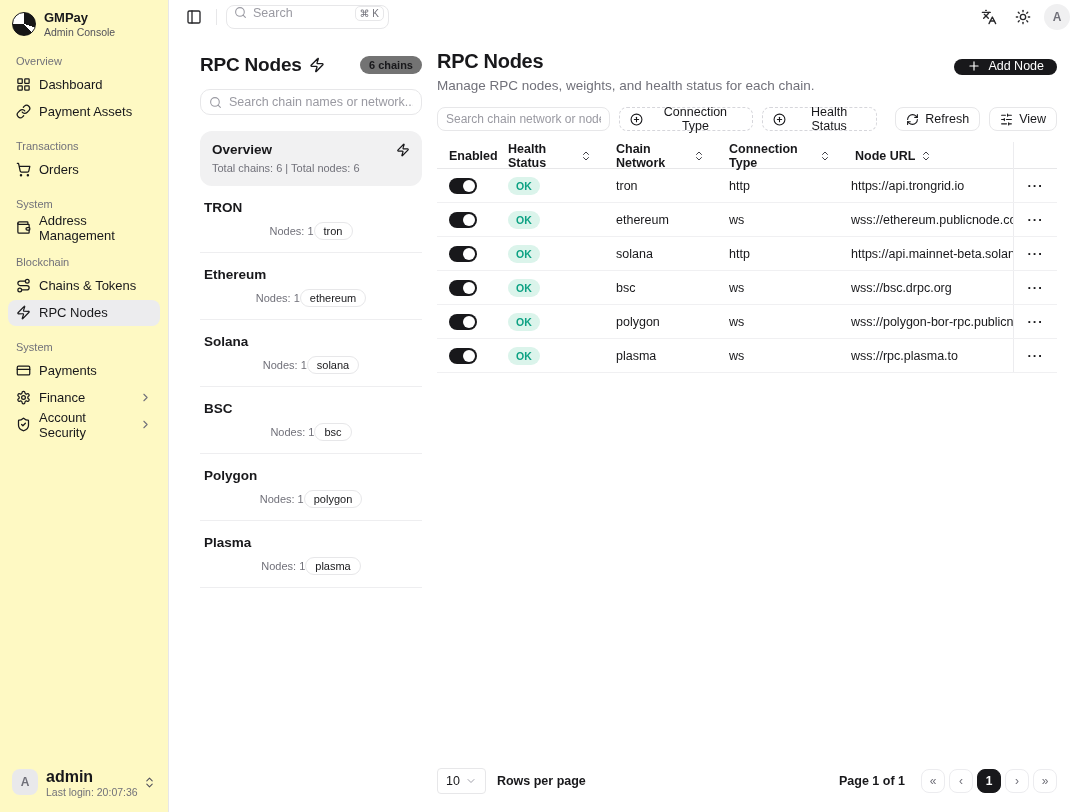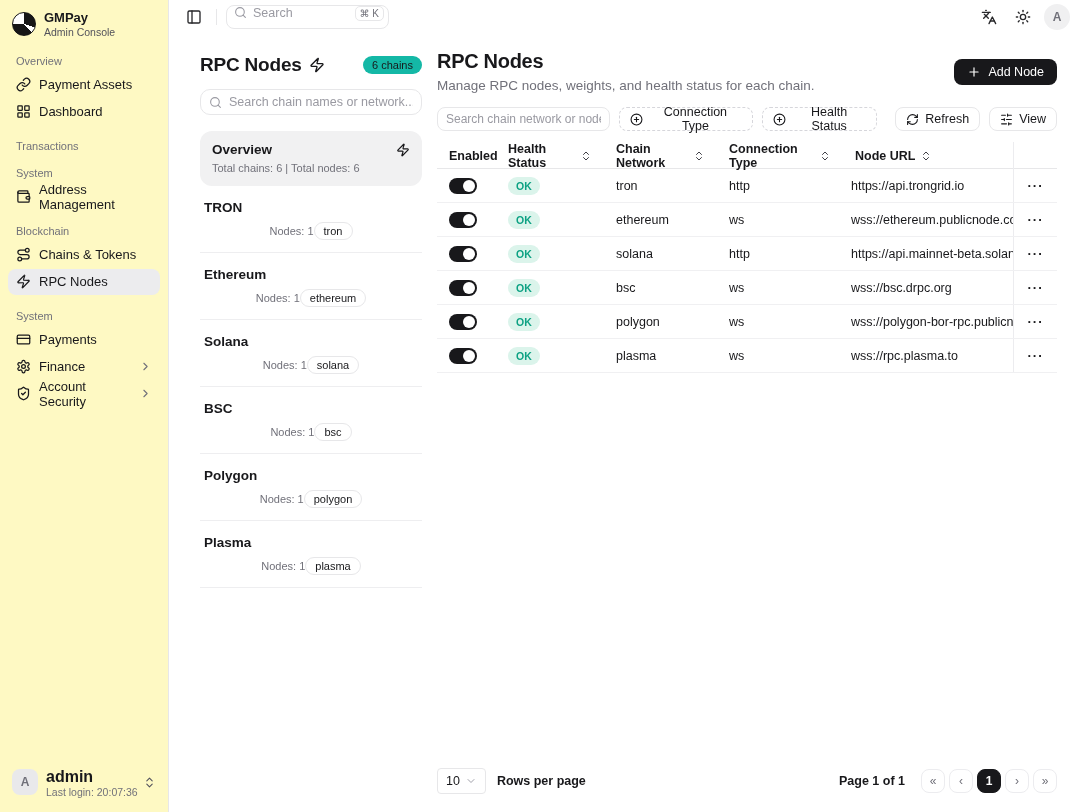--- a/index.html
+++ b/index.html
@@ -52,42 +52,42 @@
                justify-content:center; font-size:12px; color:#71717a; font-weight:600; cursor:pointer; }
 
   
   .bodyrow { flex:1; display:flex; min-height:0; padding:14px 27px 8px 31px; gap:15px; }
 
   
   .chain-panel { width:222px; min-width:222px; display:flex; flex-direction:column; }
   .cp-header { display:flex; align-items:center; margin-top:6px; }
   .cp-title { font-size:19px; font-weight:800; letter-spacing:-.2px; }
   .cp-zap { color:#18181b; margin-left:7px; }
-  .cp-badge { margin-left:auto; background:#14b8a6; border-radius:999px; padding:3px 9px; font-size:11px; font-weight:400; }
+  .cp-badge { margin-left:auto; background:#737373; border-radius:999px; padding:3px 9px; font-size:11px; font-weight:700; }
   .cp-search { margin-top:13px; height:26px; border:1px solid #e7e7e9; border-radius:10px;
                display:flex; align-items:center; gap:7px; padding:0 8px; color:#9a9aa2; }
   .cp-search input { border:none; outline:none; flex:1; min-width:0; font-size:12.5px; font-family:inherit; background:transparent; }
   .cp-search input::placeholder { color:#9a9aa2; }
   .cp-overview { margin-top:16px; background:#f1f1f2; border-radius:12px; padding:11px 12px 12px; cursor:pointer; }
   .cp-ov-top { display:flex; align-items:center; justify-content:space-between; }
   .cp-ov-title { font-size:13.5px; font-weight:700; }
   .cp-ov-meta { font-size:11px; color:#71717a; margin-top:5px; }
   .chain-item { padding:14px 4px 12px; border-bottom:1px solid #eeeef0; cursor:pointer; }
   .chain-name { font-size:13.5px; font-weight:700; }
   .chain-row2 { display:flex; align-items:center; justify-content:center; margin-top:7px; }
   .chain-nodes { font-size:11px; color:#71717a; }
   .chain-badge { border:1px solid #e7e7e9; border-radius:999px; padding:2px 9px; font-size:11px; color:#18181b; background:#fff; }
 
   
   .main { flex:1; display:flex; flex-direction:column; min-width:0; }
   .main-header { display:flex; align-items:flex-start; margin-top:2px; }
   .mh-title { font-size:20px; font-weight:800; letter-spacing:-.3px; }
   .mh-sub { font-size:13.5px; color:#71717a; margin-top:5px; }
   .add-btn { margin-left:auto; margin-top:9px; background:#18181b; color:#fff; border:none; border-radius:8px;
-             height:26px; padding:0 13px; display:flex; align-items:center; gap:7px; font-size:12.5px;
+             height:16px; padding:0 13px; display:flex; align-items:flex-start; gap:7px; font-size:12.5px;
              font-weight:500; font-family:inherit; cursor:pointer; }
   .filter-row { display:flex; align-items:center; gap:9px; margin-top:14px; }
   .f-search { width:174px; height:24px; border:1px solid #e7e7e9; border-radius:8px; display:flex;
               align-items:center; padding:0 8px; color:#9a9aa2; }
   .f-search input { border:none; outline:none; flex:1; min-width:0; font-size:12px; font-family:inherit; background:transparent; }
   .f-search input::placeholder { color:#9a9aa2; }
   .btn { height:24px; background:#fff; border-radius:8px; display:flex; align-items:center; gap:6px;
          padding:0 10px; font-size:12.5px; font-weight:500; font-family:inherit; color:#18181b; cursor:pointer; }
   .dashed { border:1px dashed #d6d6db; }
   .solid { border:1px solid #e7e7e9; }
@@ -136,45 +136,58 @@
         <div class="brand-sub">Admin Console</div>
       </span>
     </div>
     <div id="sidebar-sections">
   <div class="side-section">
     <div class="side-label">Overview</div>
     <div class="side-items">
   <div class="side-item">
     <span class="icon i15">
                 <svg viewBox="0 0 24 24" fill="none" stroke="currentColor" stroke-width="2" stroke-linecap="round" stroke-linejoin="round">
-                  <path d="M10 13a5 5 0 0 0 7.54.54l3-3a5 5 0 0 0-7.07-7.07l-1.72 1.71"></path>
-                  <path d="M14 11a5 5 0 0 0-7.54-.54l-3 3a5 5 0 0 0 7.07 7.07l1.71-1.71"></path>
-                </svg>
-              </span>
-    <span class="side-item-label">Payment Assets</span>
-
-  </div>
-
-  <div class="side-item">
-    <span class="icon i15">
-                <svg viewBox="0 0 24 24" fill="none" stroke="currentColor" stroke-width="2" stroke-linecap="round" stroke-linejoin="round">
                   <rect width="7" height="7" x="3" y="3" rx="1"></rect>
                   <rect width="7" height="7" x="14" y="3" rx="1"></rect>
                   <rect width="7" height="7" x="14" y="14" rx="1"></rect>
                   <rect width="7" height="7" x="3" y="14" rx="1"></rect>
                 </svg>
               </span>
     <span class="side-item-label">Dashboard</span>
 
   </div>
+
+  <div class="side-item">
+    <span class="icon i15">
+                <svg viewBox="0 0 24 24" fill="none" stroke="currentColor" stroke-width="2" stroke-linecap="round" stroke-linejoin="round">
+                  <path d="M10 13a5 5 0 0 0 7.54.54l3-3a5 5 0 0 0-7.07-7.07l-1.72 1.71"></path>
+                  <path d="M14 11a5 5 0 0 0-7.54-.54l-3 3a5 5 0 0 0 7.07 7.07l1.71-1.71"></path>
+                </svg>
+              </span>
+    <span class="side-item-label">Payment Assets</span>
+
+  </div>
 </div>
   </div>
 
   <div class="side-section">
     <div class="side-label">Transactions</div>
+    <div class="side-items">
+  <div class="side-item">
+    <span class="icon i15">
+                <svg viewBox="0 0 24 24" fill="none" stroke="currentColor" stroke-width="2" stroke-linecap="round" stroke-linejoin="round">
+                  <circle cx="8" cy="21" r="1"></circle>
+                  <circle cx="19" cy="21" r="1"></circle>
+                  <path d="M2.05 2.05h2l2.66 12.42a2 2 0 0 0 2 1.58h9.78a2 2 0 0 0 1.95-1.57l1.65-7.43H5.12"></path>
+                </svg>
+              </span>
+    <span class="side-item-label">Orders</span>
+
+  </div>
+</div>
   </div>
 
   <div class="side-section">
     <div class="side-label">System</div>
     <div class="side-items">
   <div class="side-item">
     <span class="icon i15">
                 <svg viewBox="0 0 24 24" fill="none" stroke="currentColor" stroke-width="2" stroke-linecap="round" stroke-linejoin="round">
                   <path d="M19 7V4a1 1 0 0 0-1-1H5a2 2 0 0 0 0 4h15a1 1 0 0 1 1 1v4h-3a2 2 0 0 0 0 4h3a1 1 0 0 0 1-1v-2a1 1 0 0 0-1-1"></path>
                   <path d="M3 5v14a2 2 0 0 0 2 2h15a1 1 0 0 0 1-1v-4"></path>

